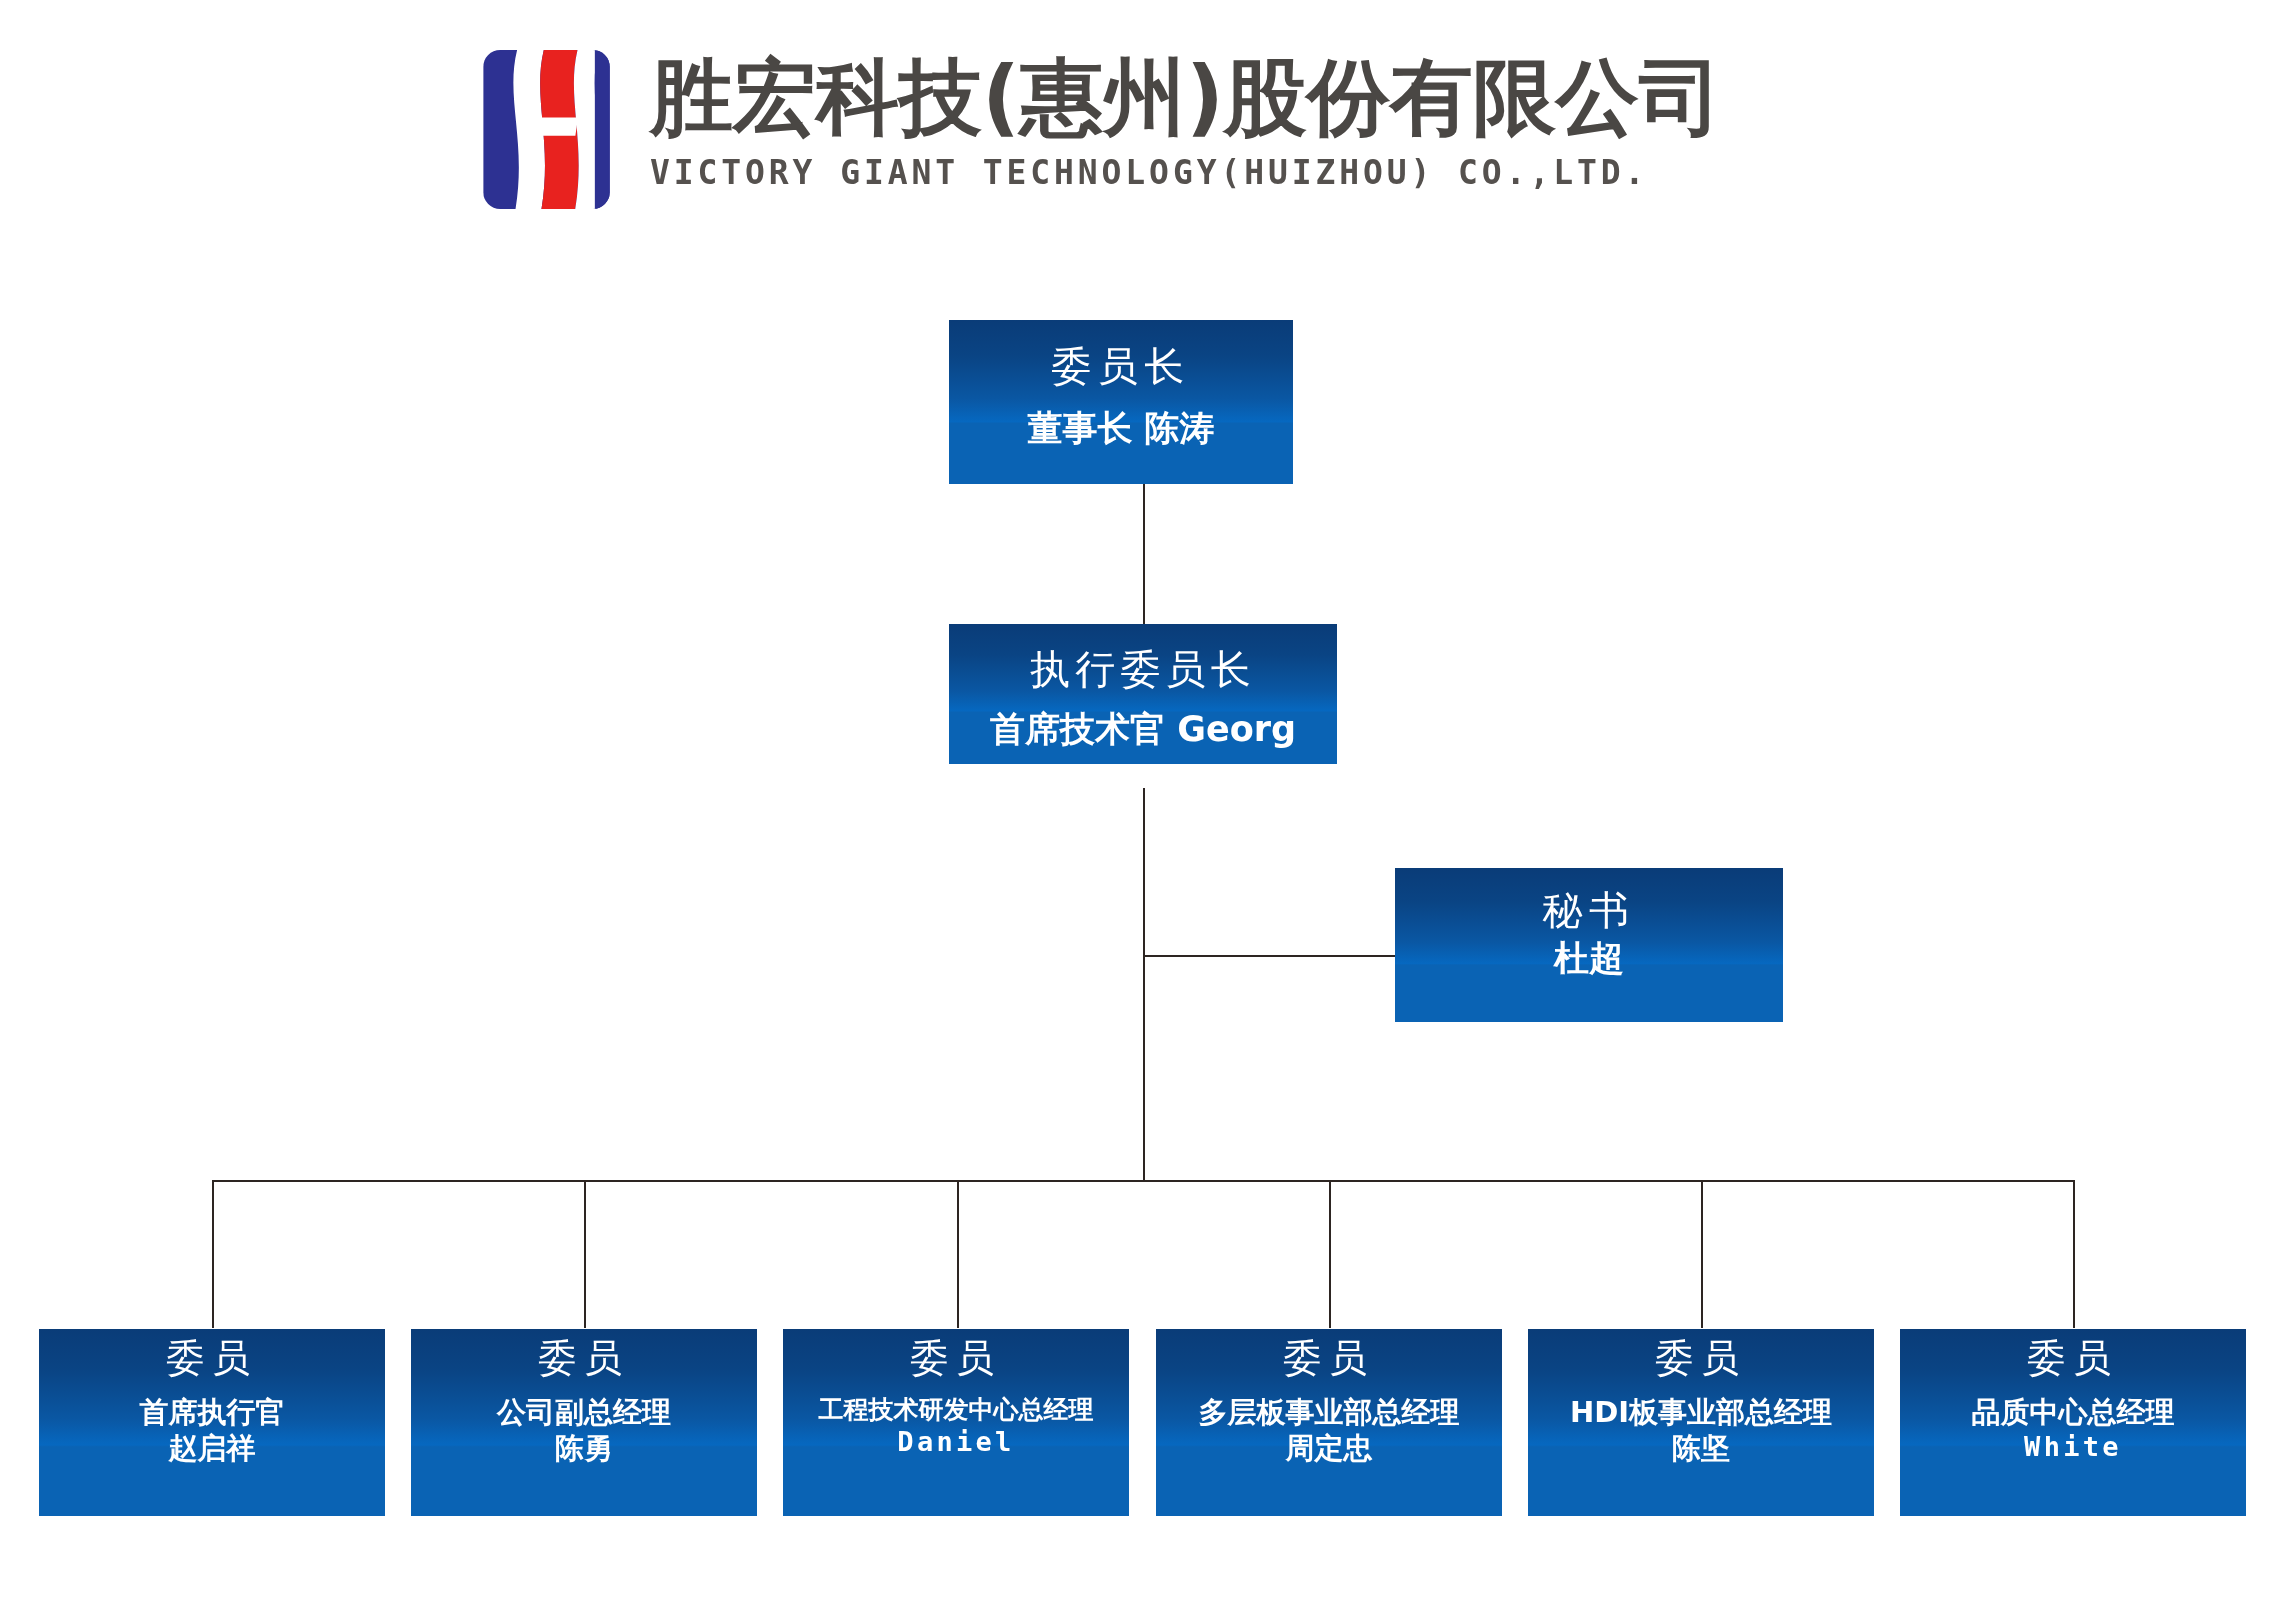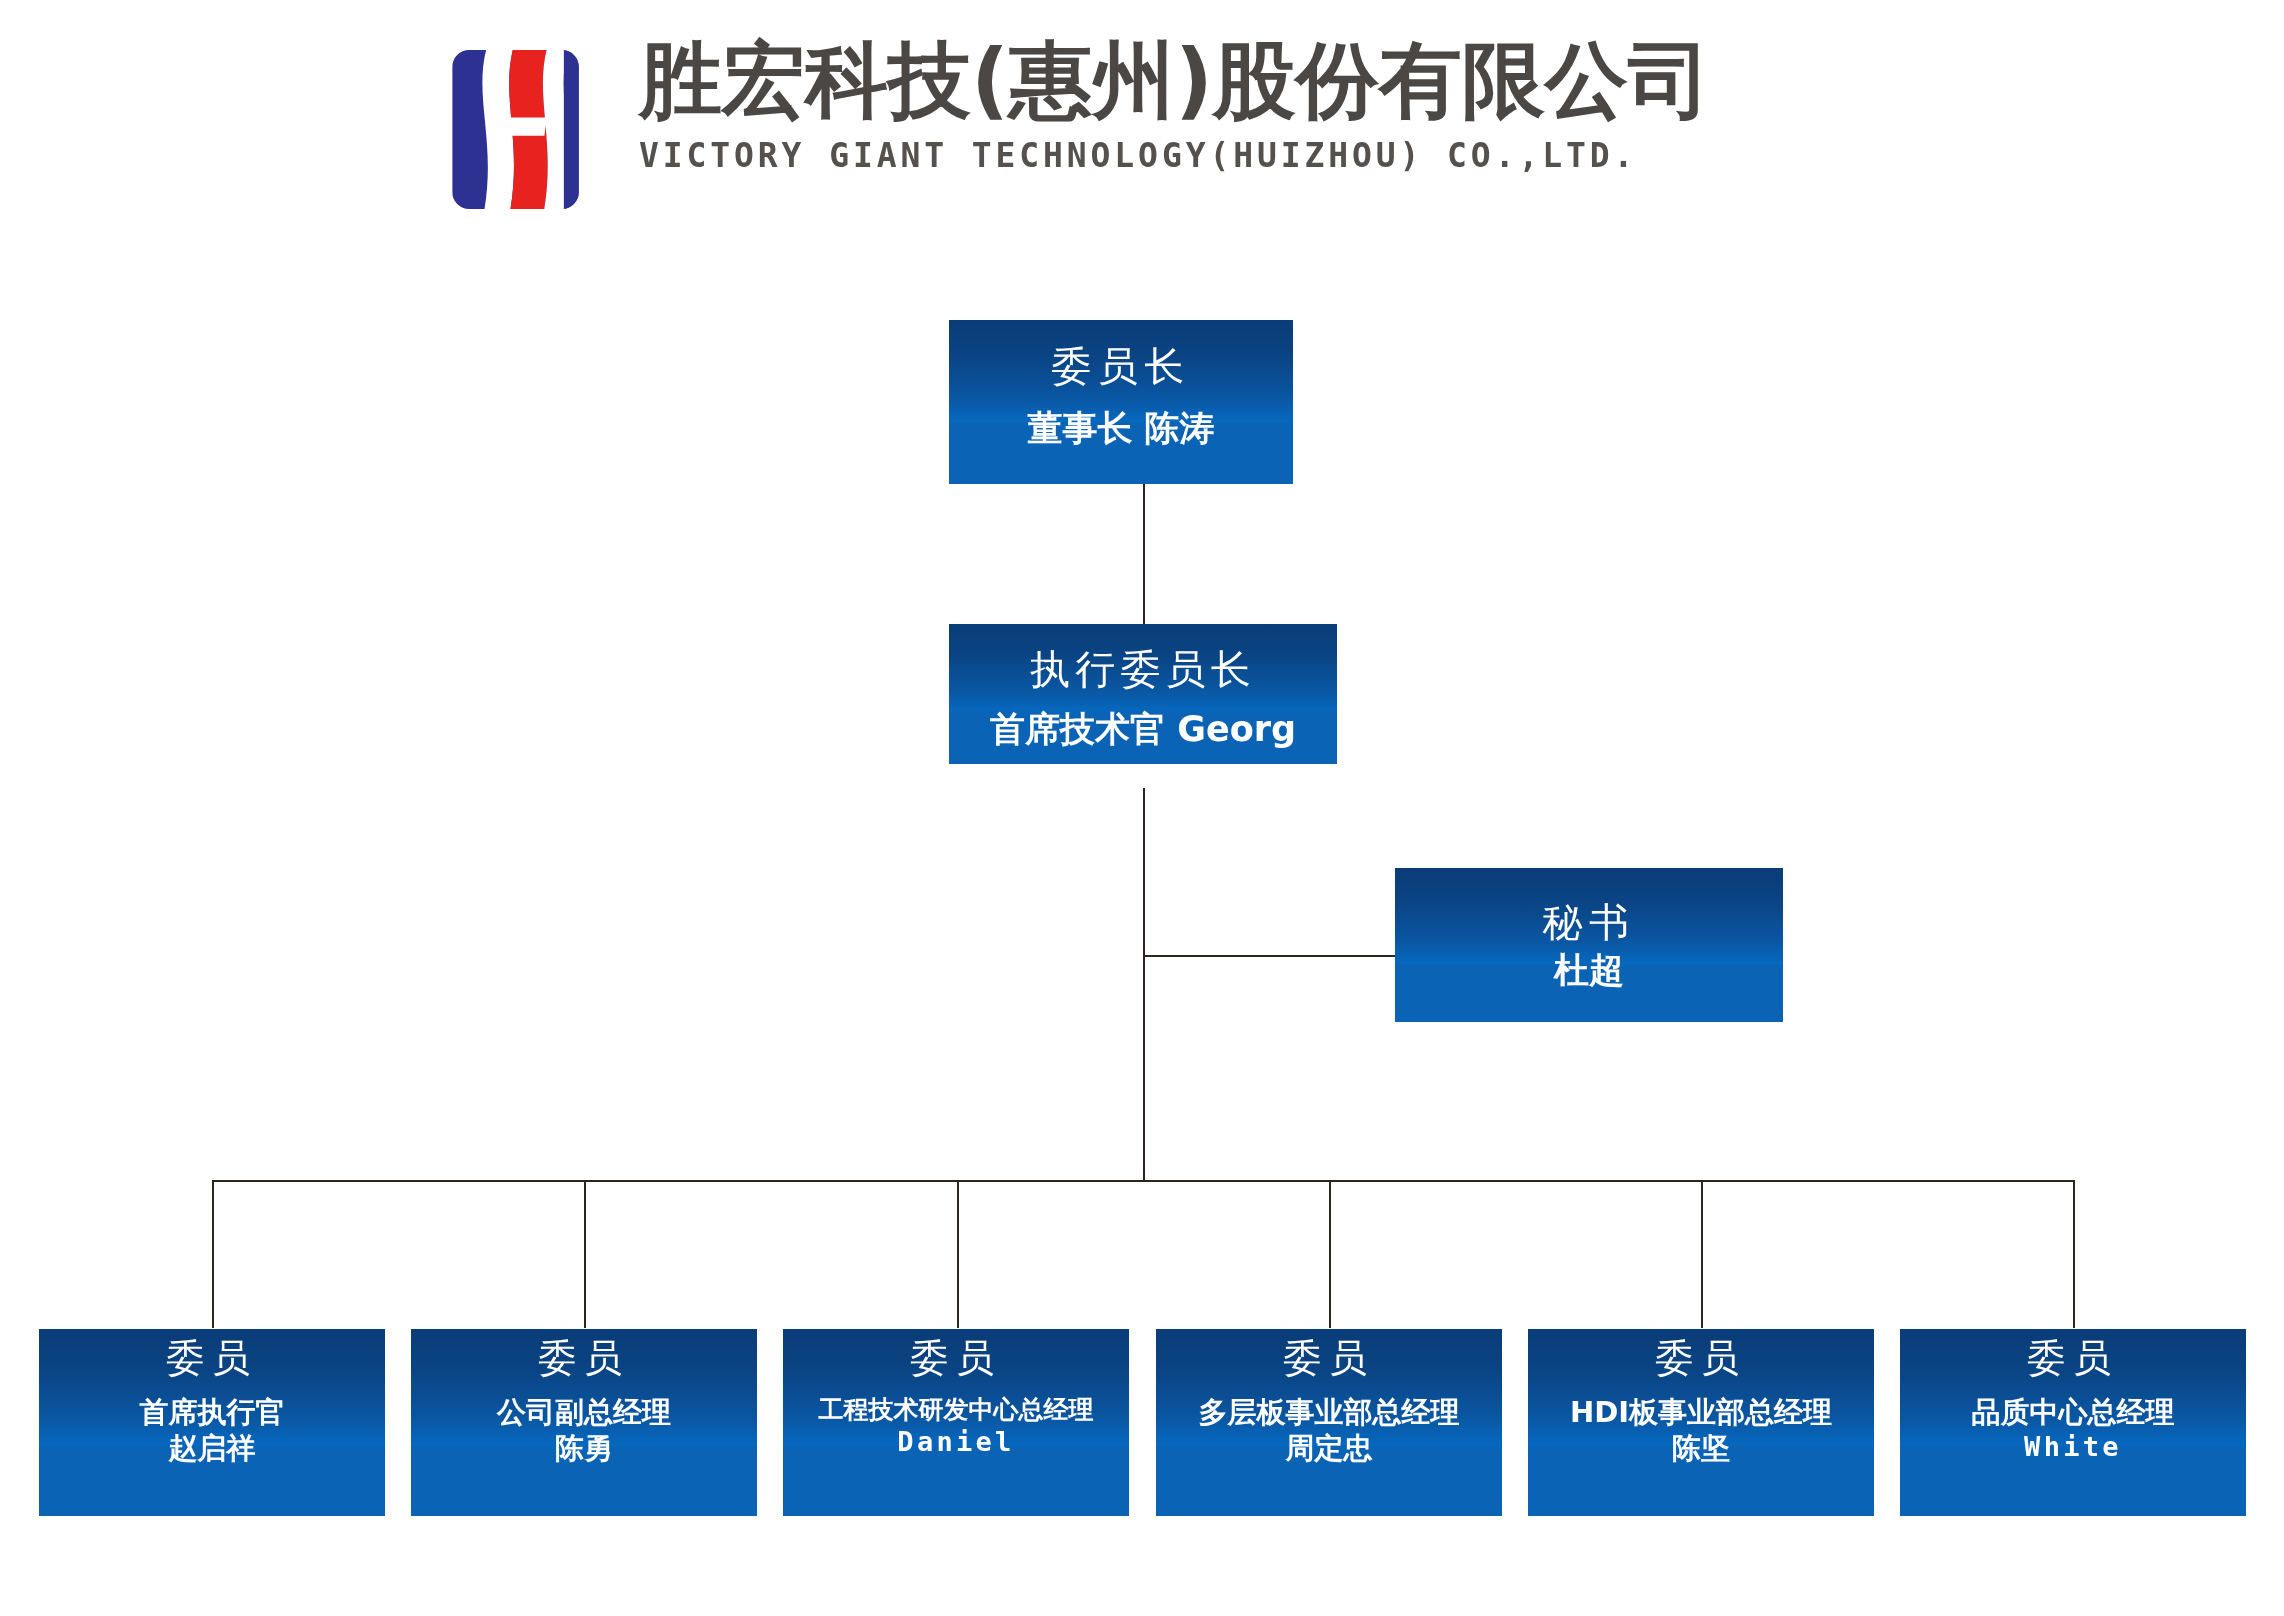--- a/index.html
+++ b/index.html
@@ -15,25 +15,24 @@
     position: relative;
     width: 2284px;
     height: 1616px;
     background: #ffffff;
     overflow: hidden;
   }
 
   
   #header {
     position: absolute;
-    left: 452px;
+    left: 483px;
     top: 36px;
     display: flex;
-    align-items: flex-start;
-    gap: 20px;
+    align-items: center;
   }
   #logo-mark {
     position: relative;
     width: 127px;
     height: 159px;
     flex: 0 0 auto;
     margin-top: 14.3px;
   }
   #logo-mark svg { display: block; width: 127px; height: 159px; }
 
@@ -119,21 +118,21 @@
   #node-exec {
     left: 949px; top: 624px; width: 388px; height: 140px;
     padding-top: 25px;
   }
   #node-exec .title { letter-spacing: 5.2px; }
   #node-exec .sub { margin-top: 19.5px; }
 
   
   #node-secretary {
     left: 1395px; top: 868px; width: 388px; height: 154px;
-    padding-top: 34px;
+    padding-top: 22px;
   }
   #node-secretary .title { letter-spacing: 6.5px; }
   #node-secretary .sub { margin-top: 8px; }
 
   
   .node-member {
     top: 1329px;
     width: 346px;
     height: 187px;
     padding-top: 10px;

